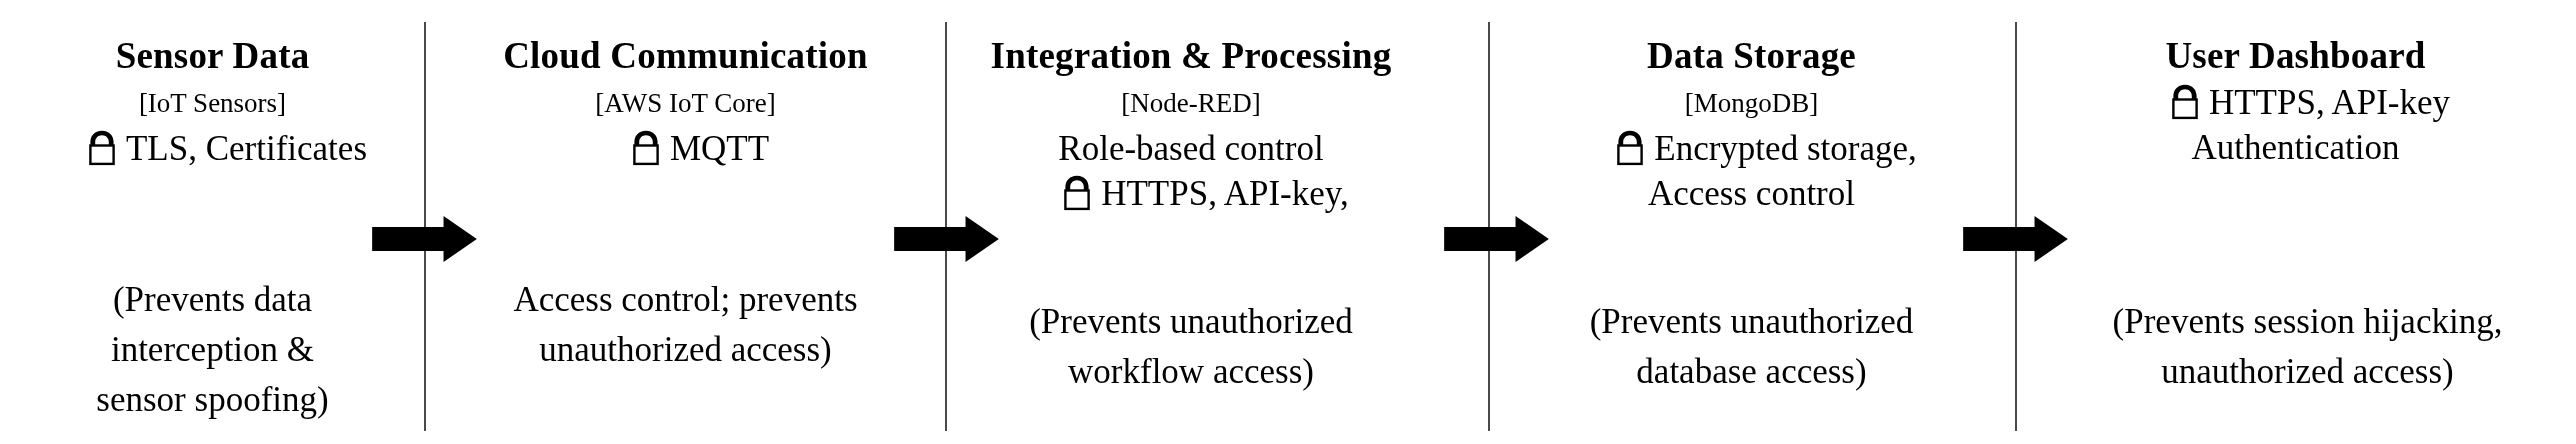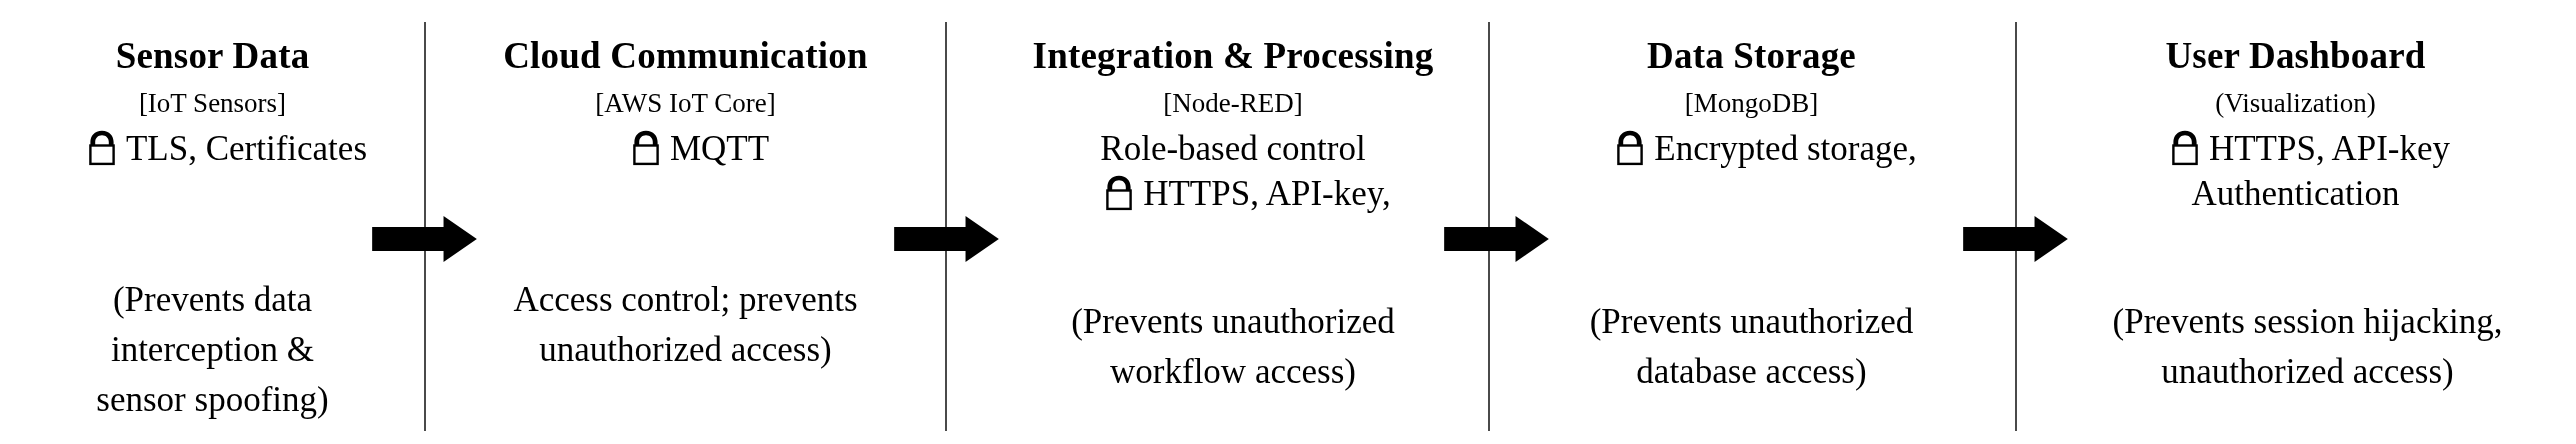--- a/index.html
+++ b/index.html
@@ -139,21 +139,21 @@
         </span><span>MQTT</span>
       </div>
       <div class="sec-line"></div>
     </div>
     <div class="stage-inner bottom-block">
       <div class="prevents-line">Access control; prevents</div>
       <div class="prevents-line">unauthorized access)</div>
     </div>
   </div>
 
-  <div class="stage" style="left:962px; width:542px;">
+  <div class="stage" style="left:920px; width:542px;">
     <div class="stage-inner top-block">
       <div class="stage-title">Integration &amp; Processing</div>
       <div class="stage-tech">[Node-RED]</div>
       <div class="sec-line">Role-based  control</div>
       <div class="sec-line with-lock">
         <span class="lock-icon">
           <svg viewBox="0 0 40 46" xmlns="http://www.w3.org/2000/svg">
             <path d="M20 2 C10.6 2 5.5 8.6 5.5 16.2 L5.5 21.5 L11.5 21.5 L11.5 16.2 C11.5 11.2 15 7.6 20 7.6 C25 7.6 28.5 11.2 28.5 16.2 L28.5 21.5 L34.5 21.5 L34.5 16.2 C34.5 8.6 29.4 2 20 2 Z" fill="#000"></path>
             <rect x="5.5" y="20.5" width="29" height="23" fill="#fff" stroke="#000" stroke-width="3"></rect>
           </svg>
@@ -171,31 +171,31 @@
       <div class="stage-title">Data Storage</div>
       <div class="stage-tech">[MongoDB]</div>
       <div class="sec-line with-lock">
         <span class="lock-icon">
           <svg viewBox="0 0 40 46" xmlns="http://www.w3.org/2000/svg">
             <path d="M20 2 C10.6 2 5.5 8.6 5.5 16.2 L5.5 21.5 L11.5 21.5 L11.5 16.2 C11.5 11.2 15 7.6 20 7.6 C25 7.6 28.5 11.2 28.5 16.2 L28.5 21.5 L34.5 21.5 L34.5 16.2 C34.5 8.6 29.4 2 20 2 Z" fill="#000"></path>
             <rect x="5.5" y="20.5" width="29" height="23" fill="#fff" stroke="#000" stroke-width="3"></rect>
           </svg>
         </span><span>Encrypted  storage,</span>
       </div>
+      <div class="sec-line">Access control</div>
     </div>
     <div class="stage-inner bottom-block" style="top:297px;">
       <div class="prevents-line">(Prevents unauthorized</div>
       <div class="prevents-line">database access)</div>
     </div>
   </div>
 
   <div class="stage" style="left:2015px; width:561px;">
     <div class="stage-inner top-block">
       <div class="stage-title">User Dashboard</div>
-      <div class="stage-tech">(Visualization)</div>
       <div class="sec-line with-lock">
         <span class="lock-icon">
           <svg viewBox="0 0 40 46" xmlns="http://www.w3.org/2000/svg">
             <path d="M20 2 C10.6 2 5.5 8.6 5.5 16.2 L5.5 21.5 L11.5 21.5 L11.5 16.2 C11.5 11.2 15 7.6 20 7.6 C25 7.6 28.5 11.2 28.5 16.2 L28.5 21.5 L34.5 21.5 L34.5 16.2 C34.5 8.6 29.4 2 20 2 Z" fill="#000"></path>
             <rect x="5.5" y="20.5" width="29" height="23" fill="#fff" stroke="#000" stroke-width="3"></rect>
           </svg>
         </span><span>HTTPS, API-key</span>
       </div>
       <div class="sec-line">Authentication</div>
     </div>

